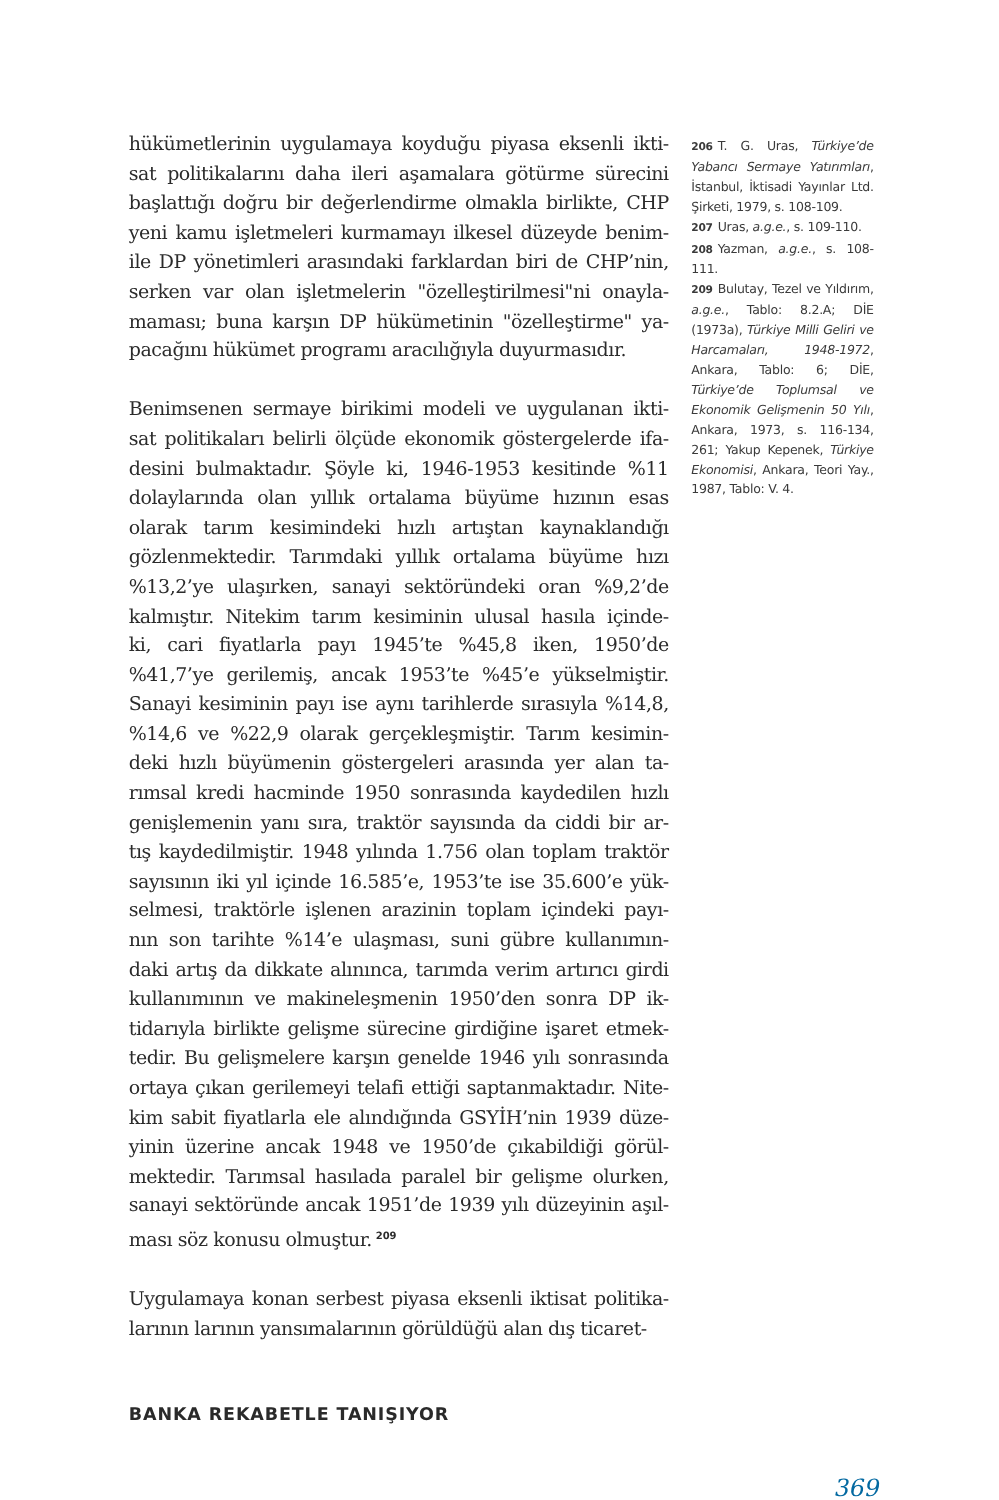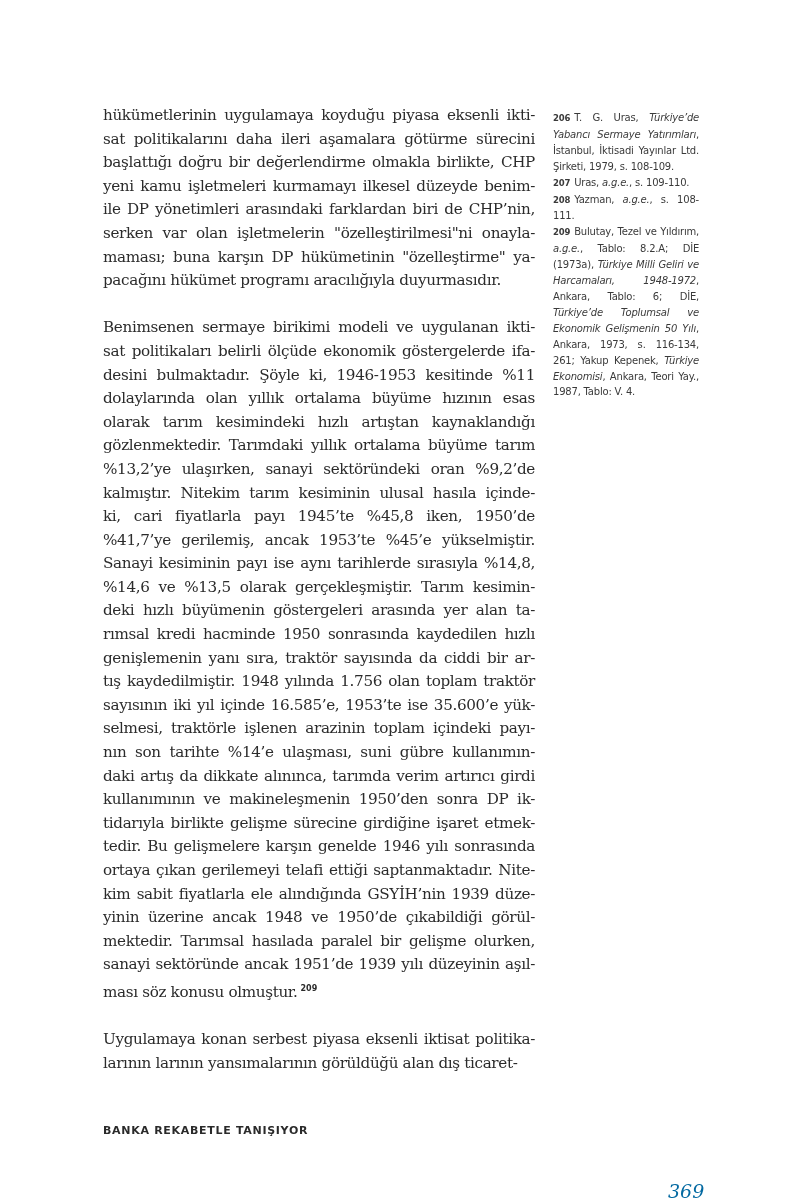--- a/index.html
+++ b/index.html
@@ -19,21 +19,21 @@
     position: absolute; left: 553px; top: 110px; width: 146px;
     font-family: "DejaVu Sans", "Liberation Sans", sans-serif;
     font-size: 10px; line-height: 15.9px; color: #3a3a3a; letter-spacing: -0.2px;
   }
   .note { margin: 0; text-align: justify; }
   .note .num { font-weight: bold; font-size: 8.5px; margin-right: 4px; }
   .note i { font-style: italic; }
   .footer-title {
     position: absolute; left: 103px; top: 1124px;
     font-family: "DejaVu Sans", "Liberation Sans", sans-serif;
-    font-weight: bold; font-size: 11px; letter-spacing: 0.7px; color: #2a2a2a;
+    font-weight: bold; font-size: 14px; letter-spacing: 0.7px; color: #2a2a2a;
   }
   .page-number {
     position: absolute; left: 668px; top: 1180px;
     font-family: "DejaVu Serif", "Liberation Serif", serif;
     font-style: italic; font-size: 19px; color: #0369a1;
   }
 </style>
 </head>
 <body>
 
@@ -47,27 +47,27 @@
       <span class="line">serken var olan işletmelerin "özelleştirilmesi"ni onayla-</span>
       <span class="line">maması; buna karşın DP hükümetinin "özelleştirme" ya-</span>
       <span class="line last">pacağını hükümet programı aracılığıyla duyurmasıdır.</span>
     </p>
   <p class="para">
       <span class="line">Benimsenen sermaye birikimi modeli ve uygulanan ikti-</span>
       <span class="line">sat politikaları belirli ölçüde ekonomik göstergelerde ifa-</span>
       <span class="line">desini bulmaktadır. Şöyle ki, 1946-1953 kesitinde %11</span>
       <span class="line">dolaylarında olan yıllık ortalama büyüme hızının esas</span>
       <span class="line">olarak tarım kesimindeki hızlı artıştan kaynaklandığı</span>
-      <span class="line">gözlenmektedir. Tarımdaki yıllık ortalama büyüme tarım</span>
+      <span class="line">gözlenmektedir. Tarımdaki yıllık ortalama büyüme hızı</span>
       <span class="line">%13,2’ye ulaşırken, sanayi sektöründeki oran %9,2’de</span>
       <span class="line">kalmıştır. Nitekim tarım kesiminin ulusal hasıla içinde-</span>
       <span class="line">ki, cari fiyatlarla payı 1945’te %45,8 iken, 1950’de</span>
       <span class="line">%41,7’ye gerilemiş, ancak 1953’te %45’e yükselmiştir.</span>
       <span class="line">Sanayi kesiminin payı ise aynı tarihlerde sırasıyla %14,8,</span>
-      <span class="line">%14,6 ve %13,5 olarak gerçekleşmiştir. Tarım kesimin-</span>
+      <span class="line">%14,6 ve %22,9 olarak gerçekleşmiştir. Tarım kesimin-</span>
       <span class="line">deki hızlı büyümenin göstergeleri arasında yer alan ta-</span>
       <span class="line">rımsal kredi hacminde  1950 sonrasında kaydedilen hızlı</span>
       <span class="line">genişlemenin yanı sıra, traktör sayısında da ciddi bir ar-</span>
       <span class="line">tış kaydedilmiştir. 1948 yılında 1.756 olan toplam traktör</span>
       <span class="line">sayısının iki yıl içinde 16.585’e, 1953’te ise 35.600’e yük-</span>
       <span class="line">selmesi, traktörle işlenen arazinin toplam içindeki payı-</span>
       <span class="line">nın son tarihte %14’e ulaşması, suni gübre kullanımın-</span>
       <span class="line">daki artış da dikkate alınınca, tarımda verim artırıcı girdi</span>
       <span class="line">kullanımının ve makineleşmenin 1950’den sonra DP ik-</span>
       <span class="line">tidarıyla birlikte gelişme sürecine girdiğine işaret etmek-</span>

